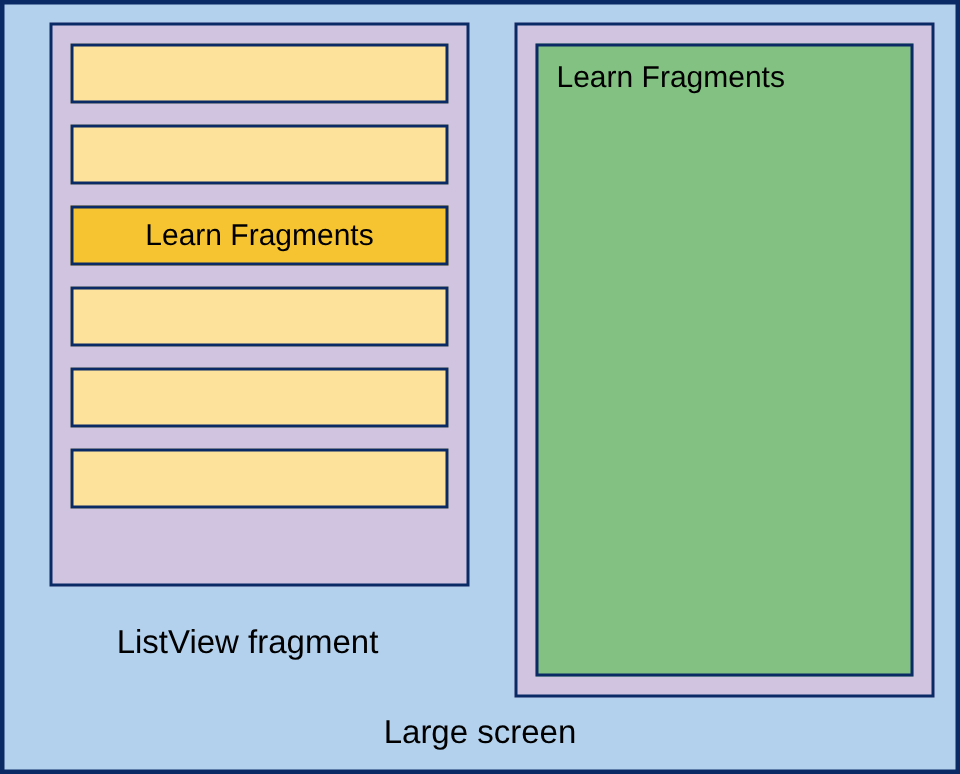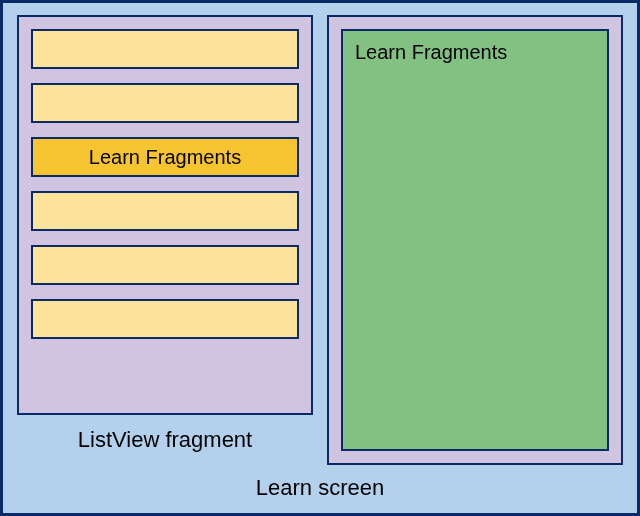--- a/index.html
+++ b/index.html
@@ -30,20 +30,21 @@
   }
   .fragment-panel {
     flex: 1;
     background: #d0c4e0;
     border: 2px solid #0a2a66;
     box-sizing: border-box;
     padding: 12px;
     display: flex;
     flex-direction: column;
     gap: 14px;
+    margin-left: 16px;
   }
   .list-item {
     background: #fde29b;
     border: 2px solid #0a2a66;
     height: 40px;
     box-sizing: border-box;
     display: flex;
     align-items: center;
     justify-content: center;
     font-size: 20px;
@@ -57,21 +58,21 @@
     background: #82c182;
     border: 2px solid #0a2a66;
     box-sizing: border-box;
     padding: 10px 12px;
     font-size: 20px;
     color: #000;
   }
   .fragment-label {
     text-align: center;
     font-size: 22px;
-    padding: 12px 0;
+    padding: 24px 0;
     color: #000;
   }
   .screen-label {
     text-align: center;
     font-size: 22px;
     padding: 10px 0 12px 0;
     color: #000;
   }
 </style>
 </head>
@@ -92,14 +93,14 @@
       <div class="fragment-label">ListView fragment</div>
     </div>
 
     <div class="fragment-col">
       <div class="fragment-panel">
         <div class="webview-panel">Learn Fragments</div>
       </div>
     </div>
 
   </div>
-  <div class="screen-label">Learn screen</div>
+  <div class="screen-label">Large screen</div>
 </div>
 
 </body></html>

